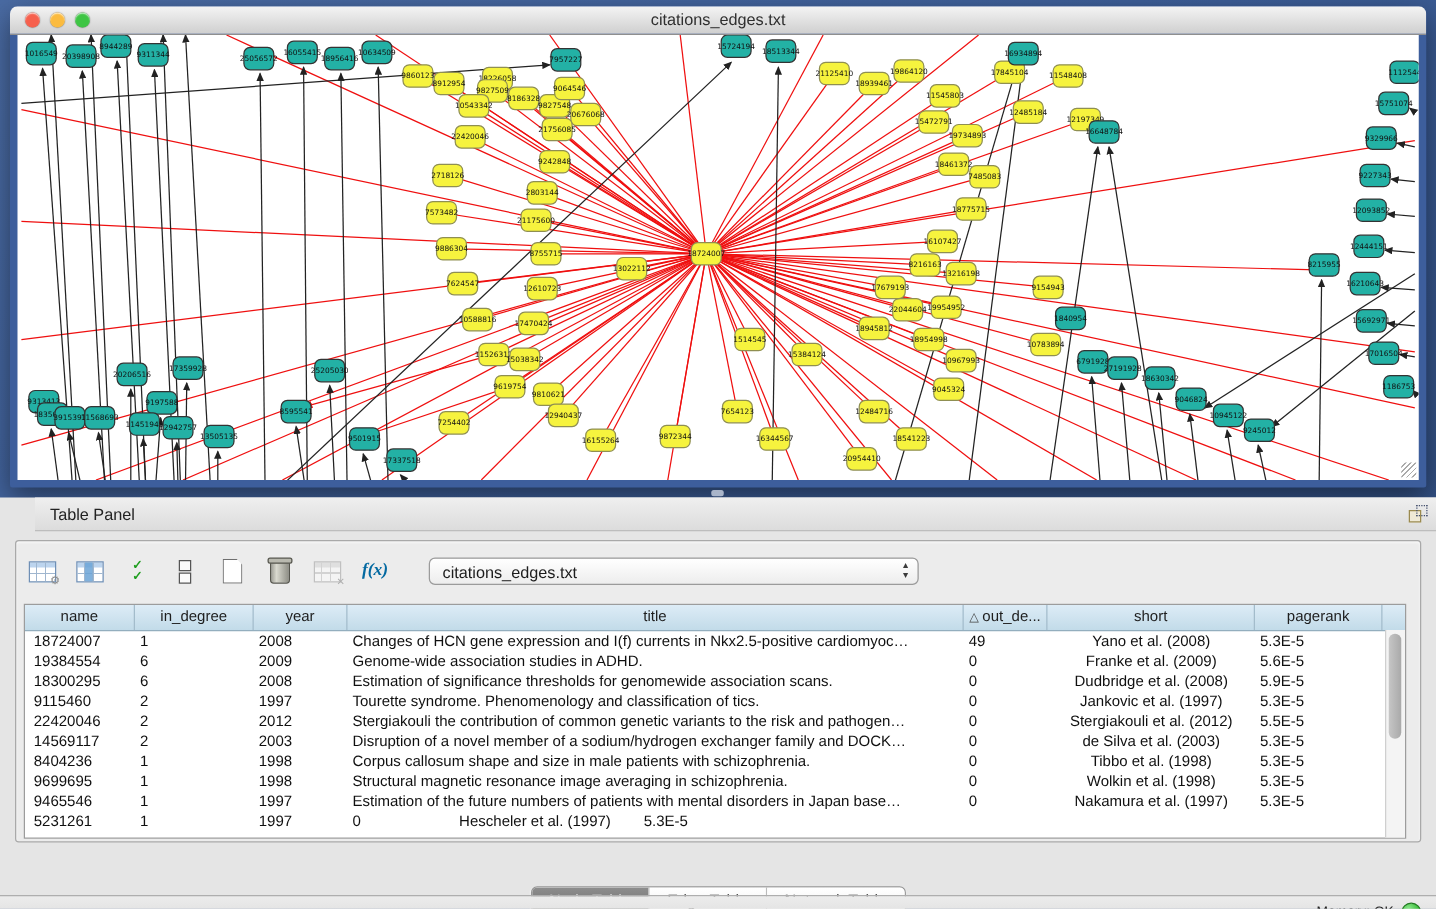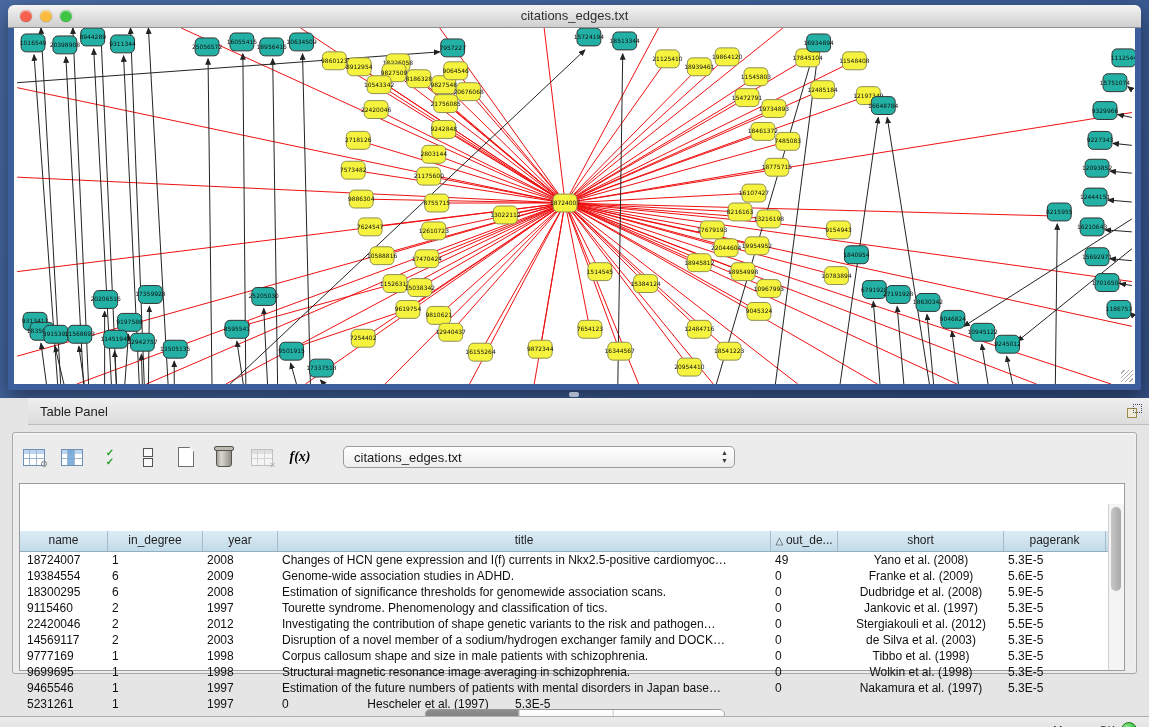--- a/index.html
+++ b/index.html
@@ -30,27 +30,27 @@
   .panel-title{position:absolute;left:12px;top:6px;font-size:13px;color:#222;}
   .panel-float{position:absolute;right:36px;top:6px;width:14px;height:14px;cursor:default;}
   .panel-float .sq1{position:absolute;left:0;top:4px;width:8px;height:8px;border:1.5px solid #9a8a50;background:#efe9d6;}
   .panel-float .sq2{position:absolute;left:6px;top:0;width:7px;height:7px;border:1.5px dotted #44506e;}
   .panel-close{position:absolute;right:10px;top:3px;font-size:15px;font-weight:bold;color:#1c1c1c;}
   .inset{position:absolute;left:12px;top:34px;width:1123px;height:240px;background:#ececec;
       border:1px solid #a9a9a9;border-radius:3px;box-shadow:inset 0 1px 2px rgba(255,255,255,.8);}
   
   .toolbar{position:absolute;left:8px;top:6px;height:36px;display:flex;align-items:center;gap:12px;}
   .tool{width:26px;height:26px;display:flex;align-items:center;justify-content:center;}
-  .fx{font-family:"Liberation Serif",serif;font-style:italic;font-weight:bold;font-size:14px;color:#000000;}
+  .fx{font-family:"Liberation Serif",serif;font-style:italic;font-weight:bold;font-size:14px;color:#0369a1;}
   .combo{position:relative;margin-left:18px;width:392px;height:22px;background:linear-gradient(#ffffff,#ededed);
       border:1px solid #9b9b9b;border-radius:5px;font-size:13px;color:#1c1c1c;line-height:22px;padding-left:10px;box-sizing:border-box;}
   .combo .stepper{position:absolute;right:6px;top:2px;font-size:7px;line-height:8px;color:#3a3a3a;text-align:center;white-space:pre;}
   
   .dtable{position:absolute;left:6px;top:50px;width:1104px;height:186px;background:#fff;border:1px solid #9c9c9c;}
-  .thead{display:flex;height:20px;background:linear-gradient(#ddecf6,#c2dbe9);border-bottom:1px solid #93aebe;margin-top:47px;}
+  .thead{display:flex;height:20px;background:linear-gradient(#ddecf6,#c2dbe9);border-bottom:1px solid #93aebe;}
   .th{box-sizing:border-box;border-right:1px solid #a3bccb;font-size:12px;color:#1e1e1e;
       text-align:center;line-height:19px;overflow:hidden;white-space:nowrap;}
   .sort{font-size:10px;color:#444;}
   .tr{display:flex;height:16px;line-height:16px;}
   .td{box-sizing:border-box;font-size:12px;color:#101010;overflow:hidden;white-space:nowrap;padding:0 4px;}
   .c0{width:88px}.c1{width:95px}.c2{width:75px}.c3{width:493px}.c4{width:67px}.c5{width:166px}.c6{width:102px}
   .td.c0{padding-left:7px}.td.c5{text-align:center}
   .vscroll{position:absolute;right:0;top:20px;bottom:0;width:15px;background:#f4f4f4;border-left:1px solid #cfcfcf;}
   .vthumb{position:absolute;left:2px;top:3px;width:10px;height:84px;border-radius:5px;
       background:linear-gradient(90deg,#c6c6c6,#a9a9a9);}
@@ -792,36 +792,36 @@
             <div class="td c2">1997</div>
             <div class="td c3">Tourette syndrome. Phenomenology and classification of tics.</div>
             <div class="td c4">0</div>
             <div class="td c5">Jankovic et al. (1997)</div>
             <div class="td c6">5.3E-5</div>
           </div>
           <div class="tr">
             <div class="td c0">22420046</div>
             <div class="td c1">2</div>
             <div class="td c2">2012</div>
-            <div class="td c3">Investigating the contribution of shape genetic variants to the risk and pathogen…</div>
+            <div class="td c3">Stergiakouli the contribution of common genetic variants to the risk and pathogen…</div>
             <div class="td c4">0</div>
             <div class="td c5">Stergiakouli et al. (2012)</div>
             <div class="td c6">5.5E-5</div>
           </div>
           <div class="tr">
             <div class="td c0">14569117</div>
             <div class="td c1">2</div>
             <div class="td c2">2003</div>
             <div class="td c3">Disruption of a novel member of a sodium/hydrogen exchanger family and DOCK…</div>
             <div class="td c4">0</div>
             <div class="td c5">de Silva et al. (2003)</div>
             <div class="td c6">5.3E-5</div>
           </div>
           <div class="tr">
-            <div class="td c0">9777169</div>
+            <div class="td c0">8404236</div>
             <div class="td c1">1</div>
             <div class="td c2">1998</div>
             <div class="td c3">Corpus callosum shape and size in male patients with schizophrenia.</div>
             <div class="td c4">0</div>
             <div class="td c5">Tibbo et al. (1998)</div>
             <div class="td c6">5.3E-5</div>
           </div>
           <div class="tr">
             <div class="td c0">9699695</div>
             <div class="td c1">1</div>

